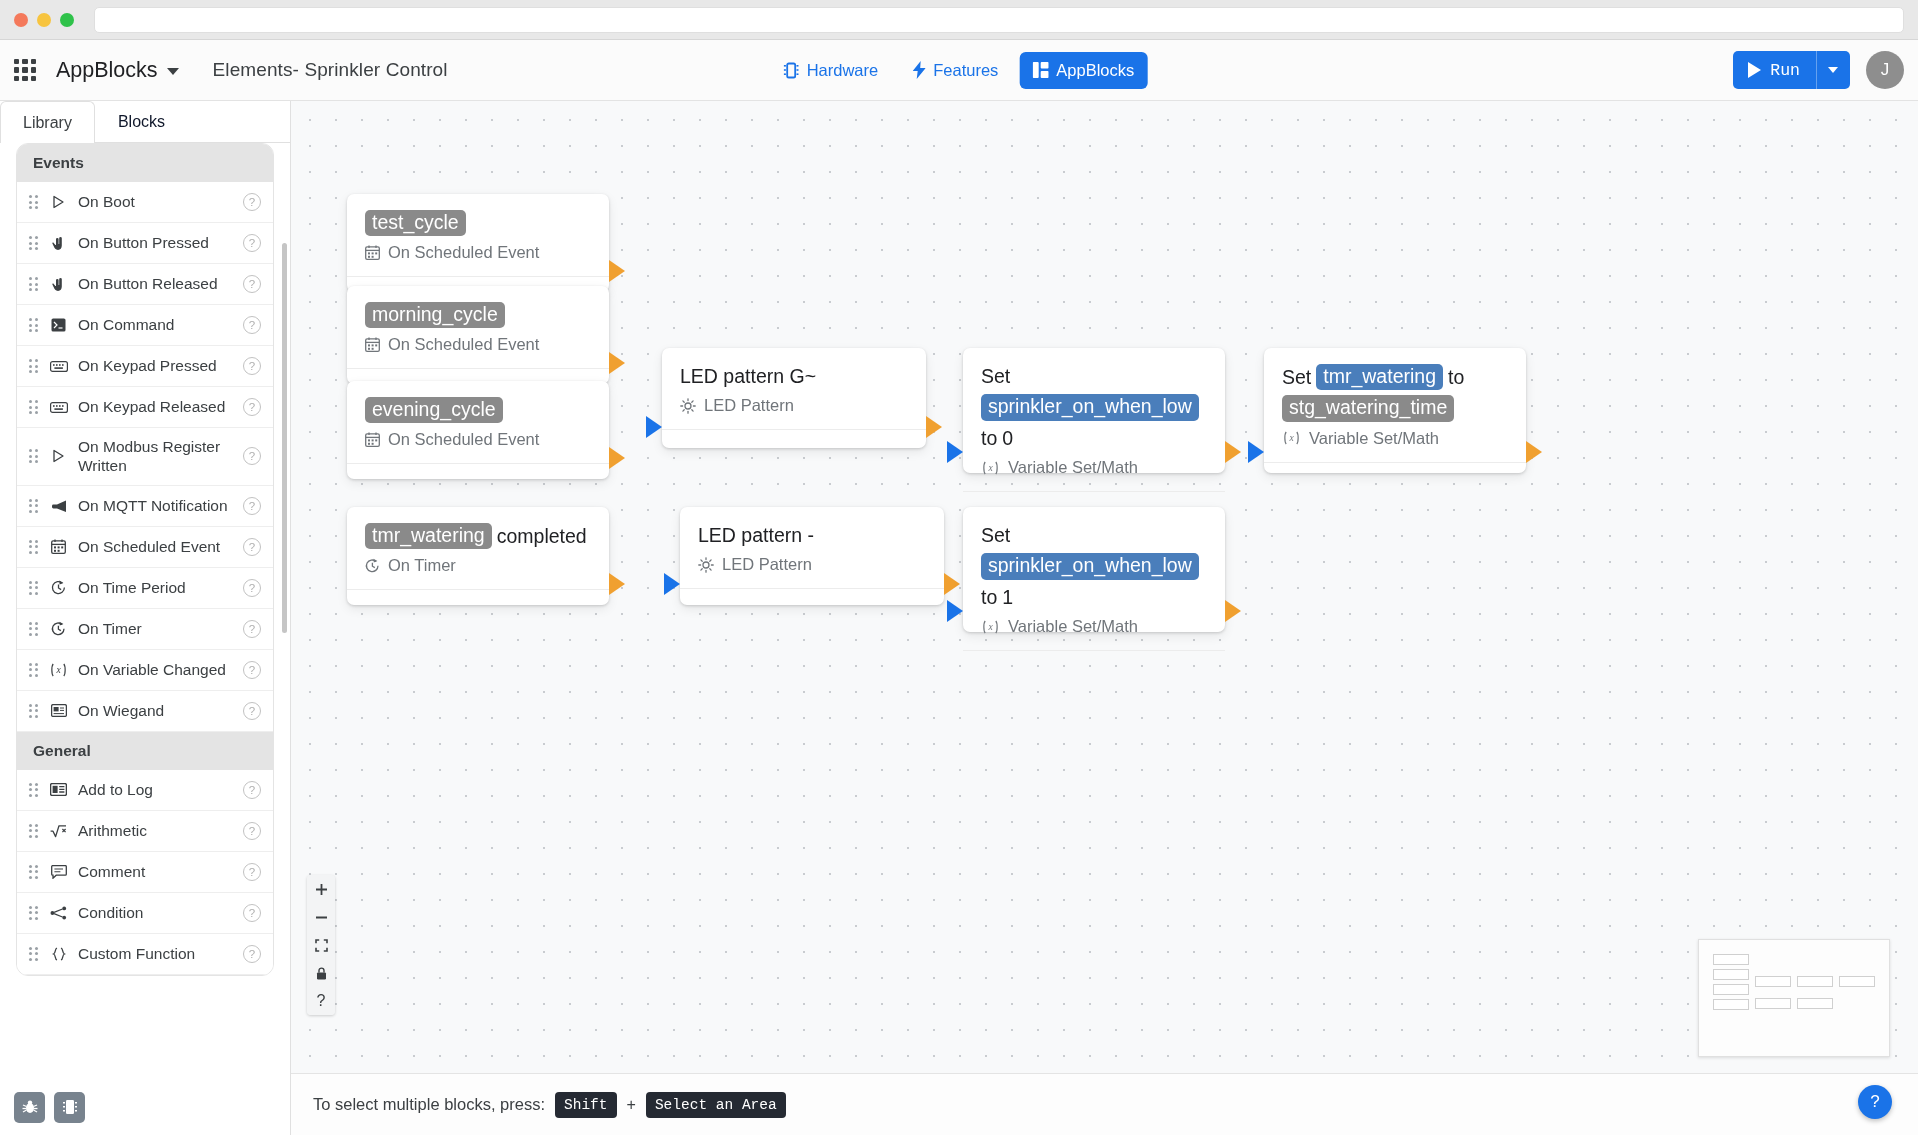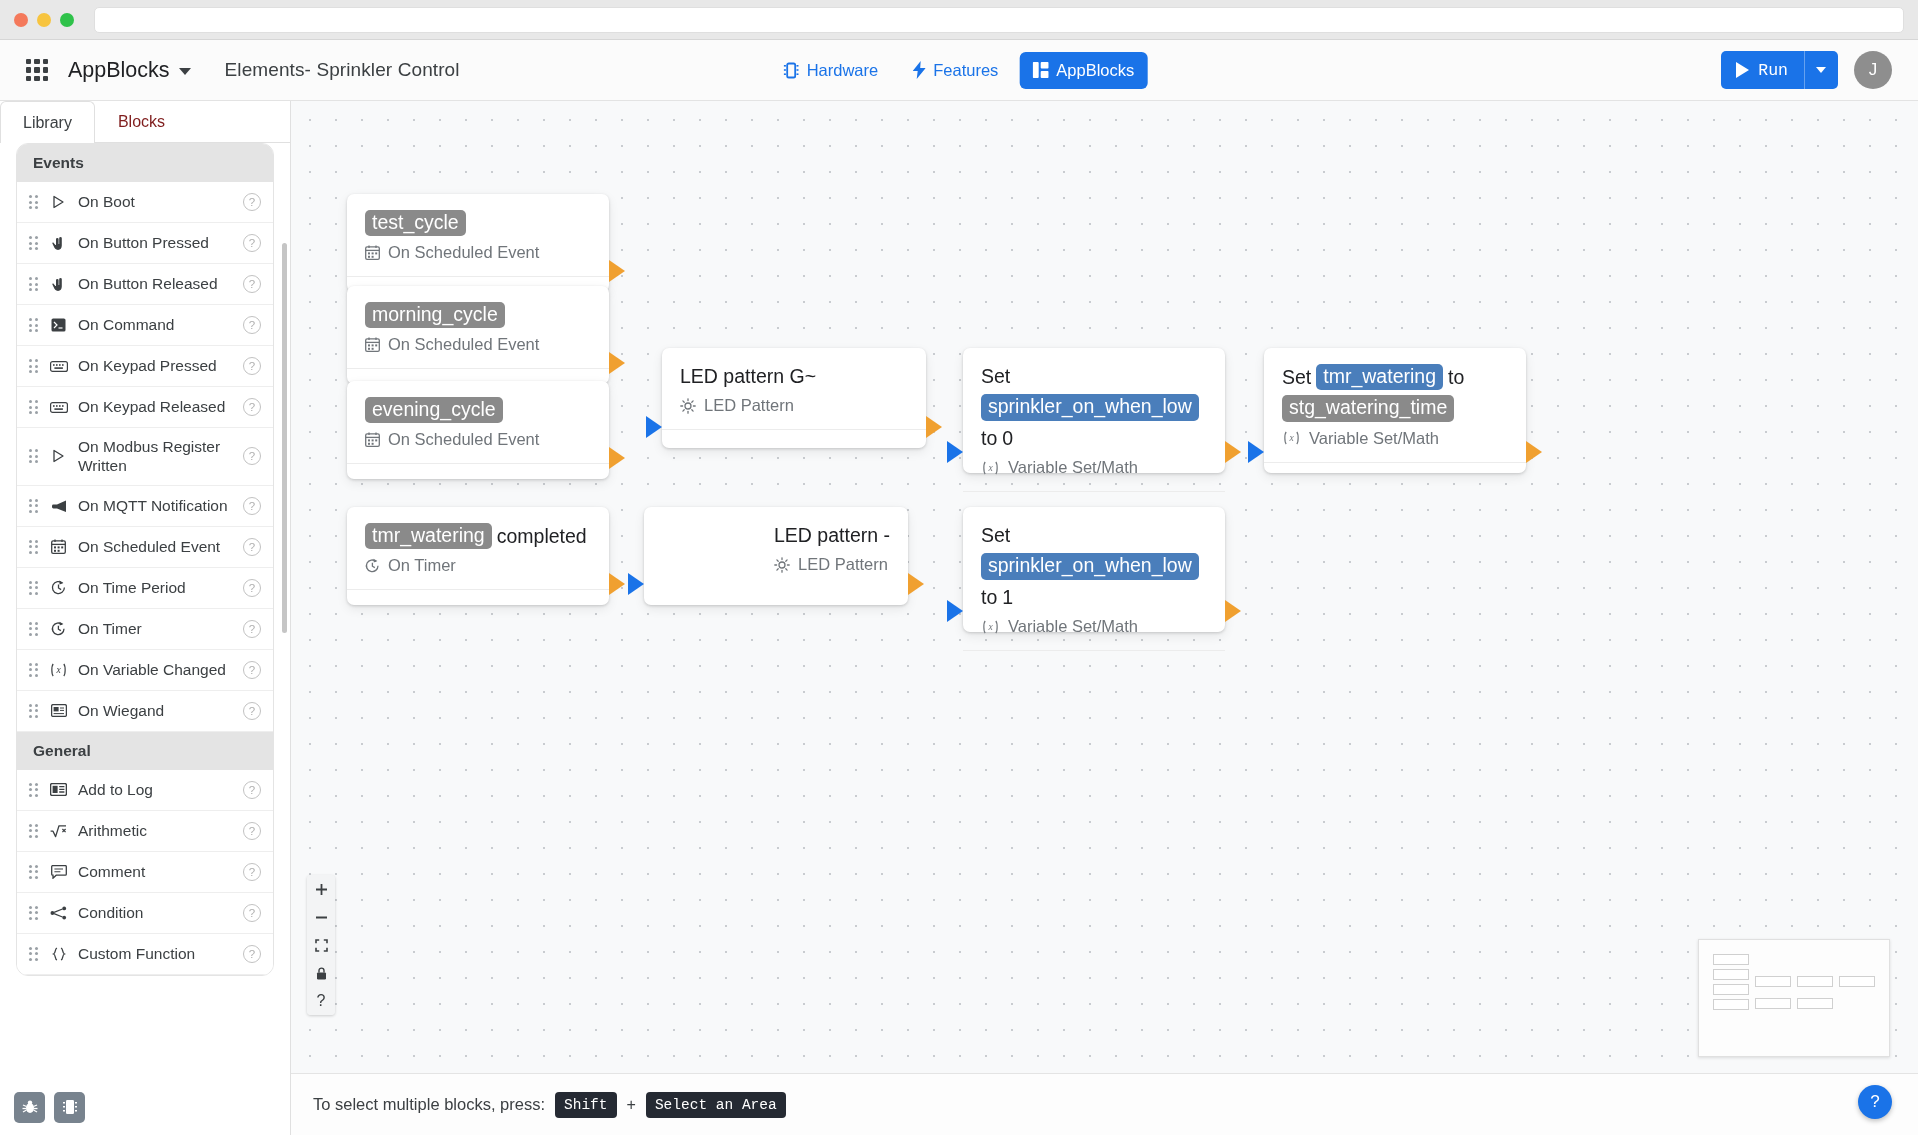--- a/index.html
+++ b/index.html
@@ -22,21 +22,21 @@
   .dot.green { background: #2fc24a; }
   .urlbar {
     flex: 1; height: 26px; background: #ffffff;
     border-radius: 5px; border: 1px solid #dfdfdf;
   }
 
   
   .appheader {
     height: 61px; background: #fbfbfb;
     border-bottom: 1px solid #e3e3e3;
-    display: flex; align-items: center; padding: 0 26px;
+    display: flex; align-items: center; padding: 0 14px;
     position: relative;
   }
   .grid-icon {
     width: 22px; height: 22px;
     display: grid; grid-template-columns: repeat(3, 1fr);
     grid-template-rows: repeat(3, 1fr); gap: 3px; margin-right: 20px;
   }
   .grid-icon i { background: #3c4043; border-radius: 1px; display: block; }
   .brand {
     font-size: 21.5px; color: #202124; font-weight: 400;
@@ -100,21 +100,21 @@
   .tab {
     font-size: 16px; color: #5f6368; padding: 0 22px;
     display: flex; align-items: center; cursor: pointer;
     border: 1px solid transparent; border-bottom: none;
   }
   .tab.active {
     color: #3c4043; background: #fff;
     border-color: #e0e0e0; border-top-left-radius: 6px;
     border-top-right-radius: 6px; margin-bottom: -1px;
   }
-  .tab.link { color: #7f1d1d; }
+  .tab.link { color: #0f172a; }
   .searchwrap { padding: 15px 16px 12px 16px; }
   .searchbox {
     height: 36px; border: 1px solid #d8d8d8; border-radius: 6px;
     display: flex; align-items: center; gap: 9px; padding: 0 12px;
     background: #fff;
   }
   .searchbox input {
     border: none; outline: none; font-size: 15.5px; color: #5f6368;
     font-family: inherit; flex: 1; background: transparent;
   }
@@ -852,21 +852,21 @@
                     </g>
                   </svg>
                 </span>
                 <span>LED Pattern</span>
               </div>
             </div>
             <div class="node-foot"></div>
             <span class="port out" style="right: -16px; bottom: 10px;"></span>
             <span class="port in" style="left: -16px; bottom: 10px;"></span>
           </div>
-          <div class="node" style="left: 353px; top: 406px; width: 264px; height: 98px; align-items: flex-end;">
+          <div class="node" style="left: 389px; top: 406px; width: 264px; height: 98px;">
             <div class="node-head">
               <div class="node-title">
                 <span class="">LED pattern -</span>
               </div>
               <div class="node-sub">
                 <span class="si">
                   <svg width="16" height="16" viewBox="0 0 16 16">
                     <circle cx="8" cy="8" r="3" fill="none" stroke="#70757a" stroke-width="1.3"></circle>
                     <g stroke="#70757a" stroke-width="1.3" stroke-linecap="round">
                       <line x1="8" y1="0.8" x2="8" y2="2.6"></line>

